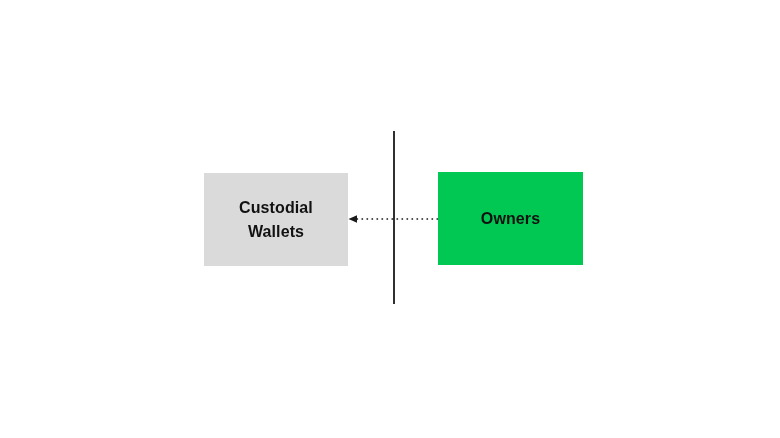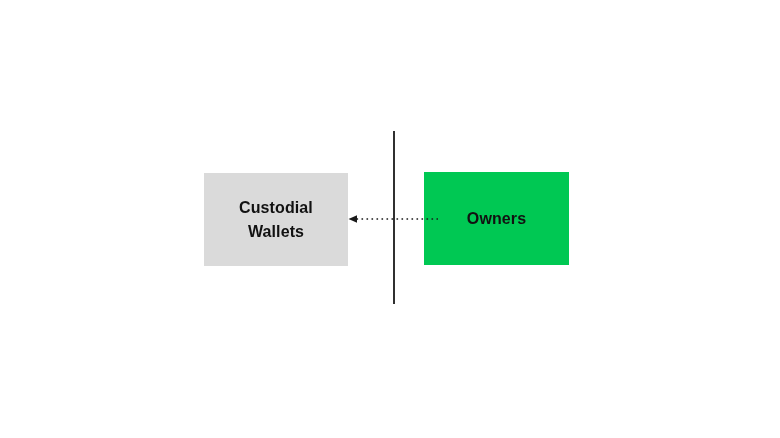--- a/index.html
+++ b/index.html
@@ -30,21 +30,21 @@
     justify-content: center;
     text-align: center;
   }
   .left-box {
     left: 204px;
     top: 173px;
     width: 144px;
     height: 93px;
   }
   .right-box {
-    left: 424px;
+    left: 438px;
     top: 172px;
     width: 145px;
     height: 93px;
   }
   .box-label {
     display: inline-block;
     max-width: 104px;
     font-size: 16px;
     line-height: 24px;
     letter-spacing: 0.1px;

